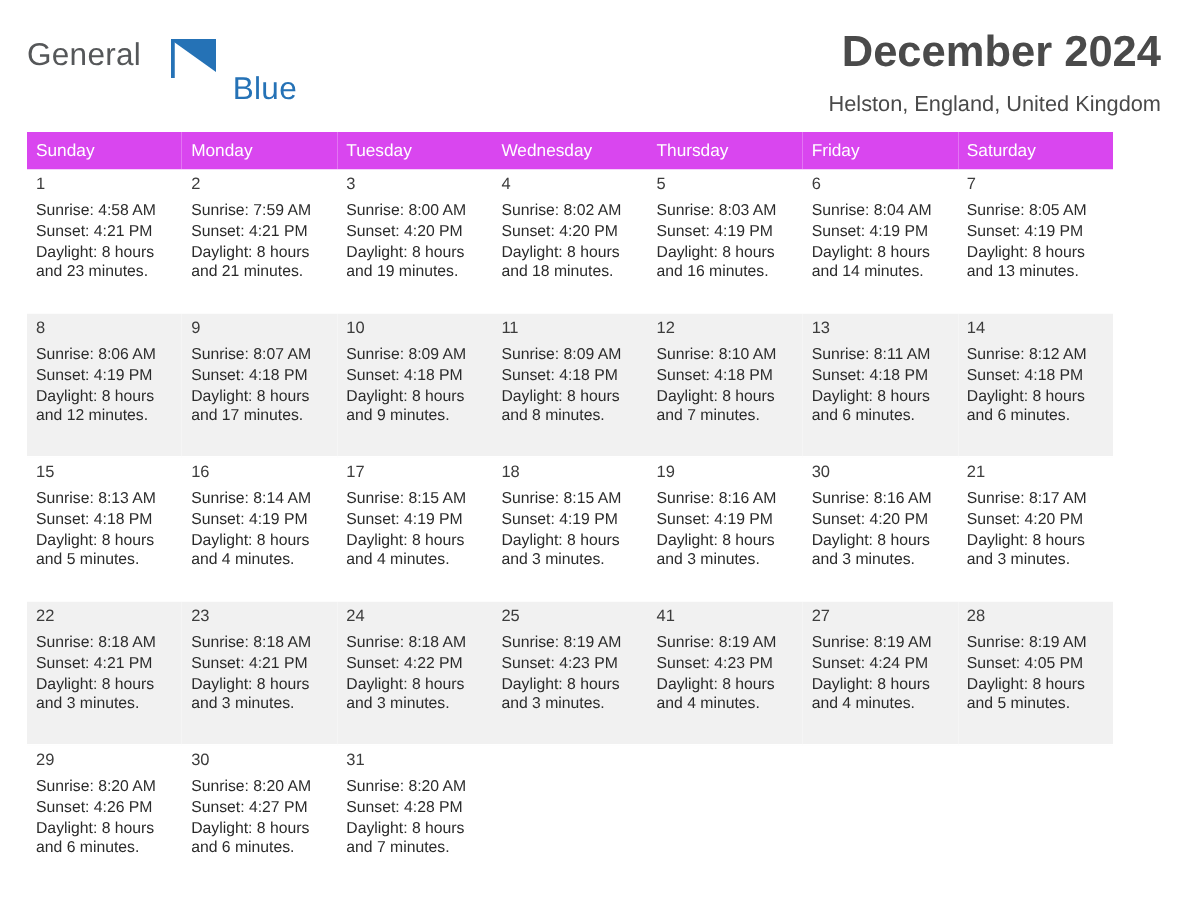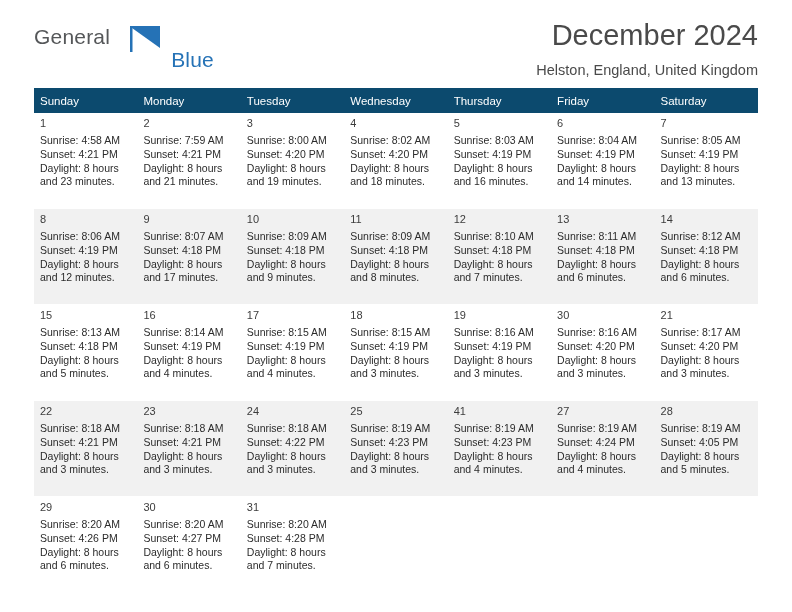--- a/index.html
+++ b/index.html
@@ -12,21 +12,21 @@
     background: #ffffff;
     font-family: "Liberation Sans", sans-serif;
     color: #000000;
     overflow: hidden;
   }
   .page {
     position: relative;
     width: 792px;
     height: 612px;
     box-sizing: border-box;
-    padding: 0 34px;
+    padding: 0 18px;
   }
 
   
   .header {
     position: relative;
     height: 72px;
   }
   .logo {
     position: absolute;
     left: 0;
@@ -57,40 +57,40 @@
   }
   .title-block {
     position: absolute;
     right: 0;
     top: 20px;
     text-align: right;
   }
   .month-title {
     font-size: 29px;
     color: #4a4a4a;
-    font-weight: normal;
+    font-weight: bold;
     line-height: 1.1;
     white-space: nowrap;
   }
   .location {
     font-size: 14.5px;
     color: #4a4a4a;
     margin-top: 10px;
     white-space: nowrap;
   }
 
   
   table.calendar {
     width: 724px;
     border-collapse: collapse;
     table-layout: fixed;
     margin-top: 16px;
   }
   table.calendar th {
-    background: #0c4a6e;
+    background: #d946ef;
     color: #ffffff;
     font-size: 11.5px;
     font-weight: normal;
     text-align: left;
     padding: 4px 0 4px 6px;
     height: 17px;
     border: none;
   }
   table.calendar td {
     vertical-align: top;

